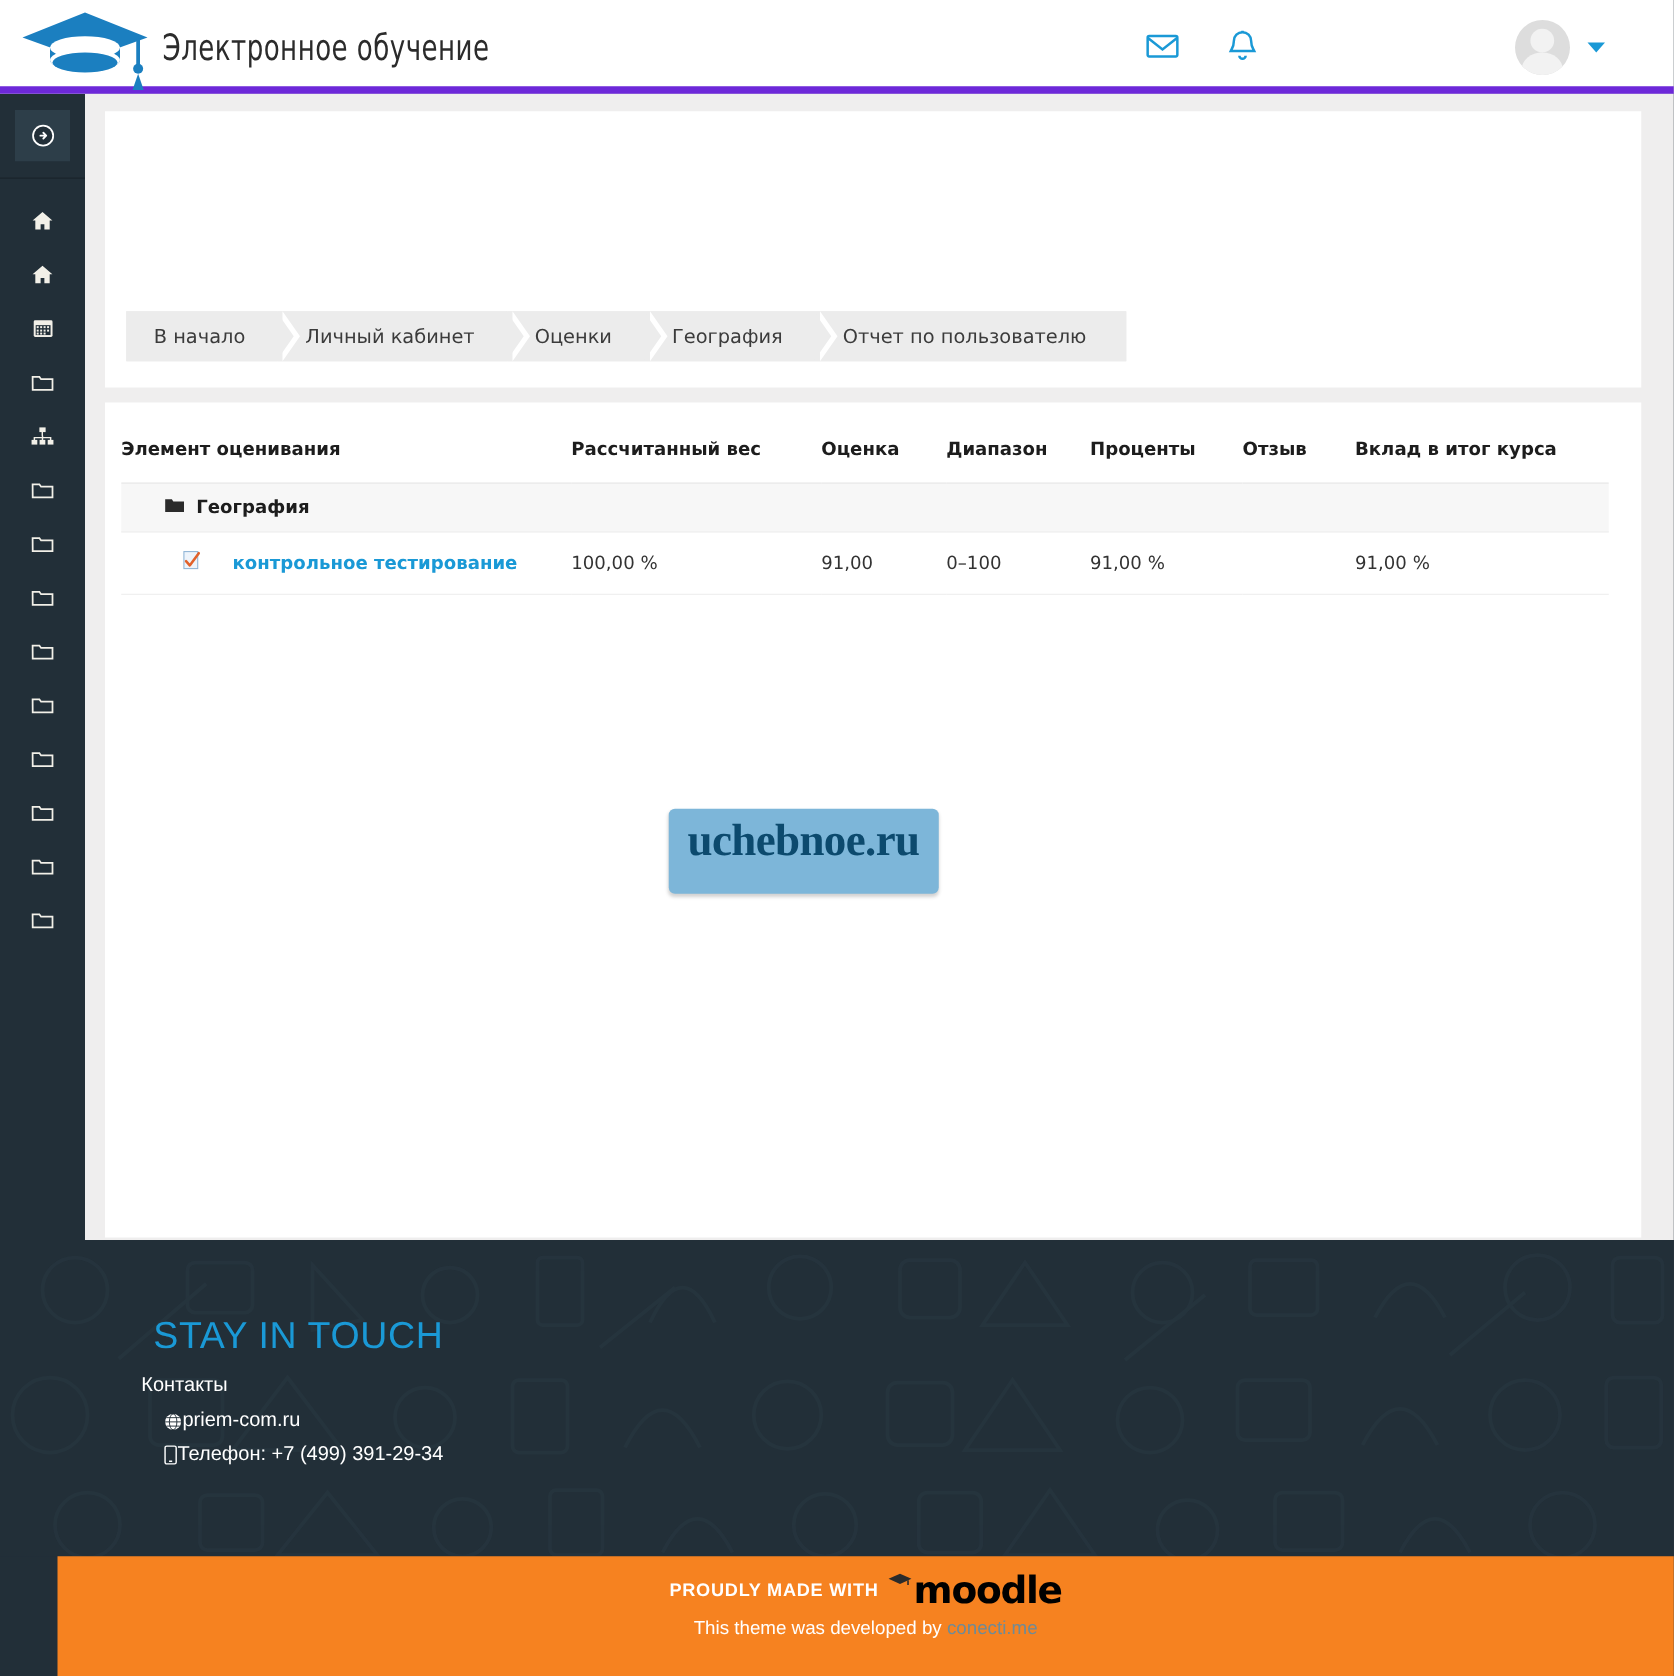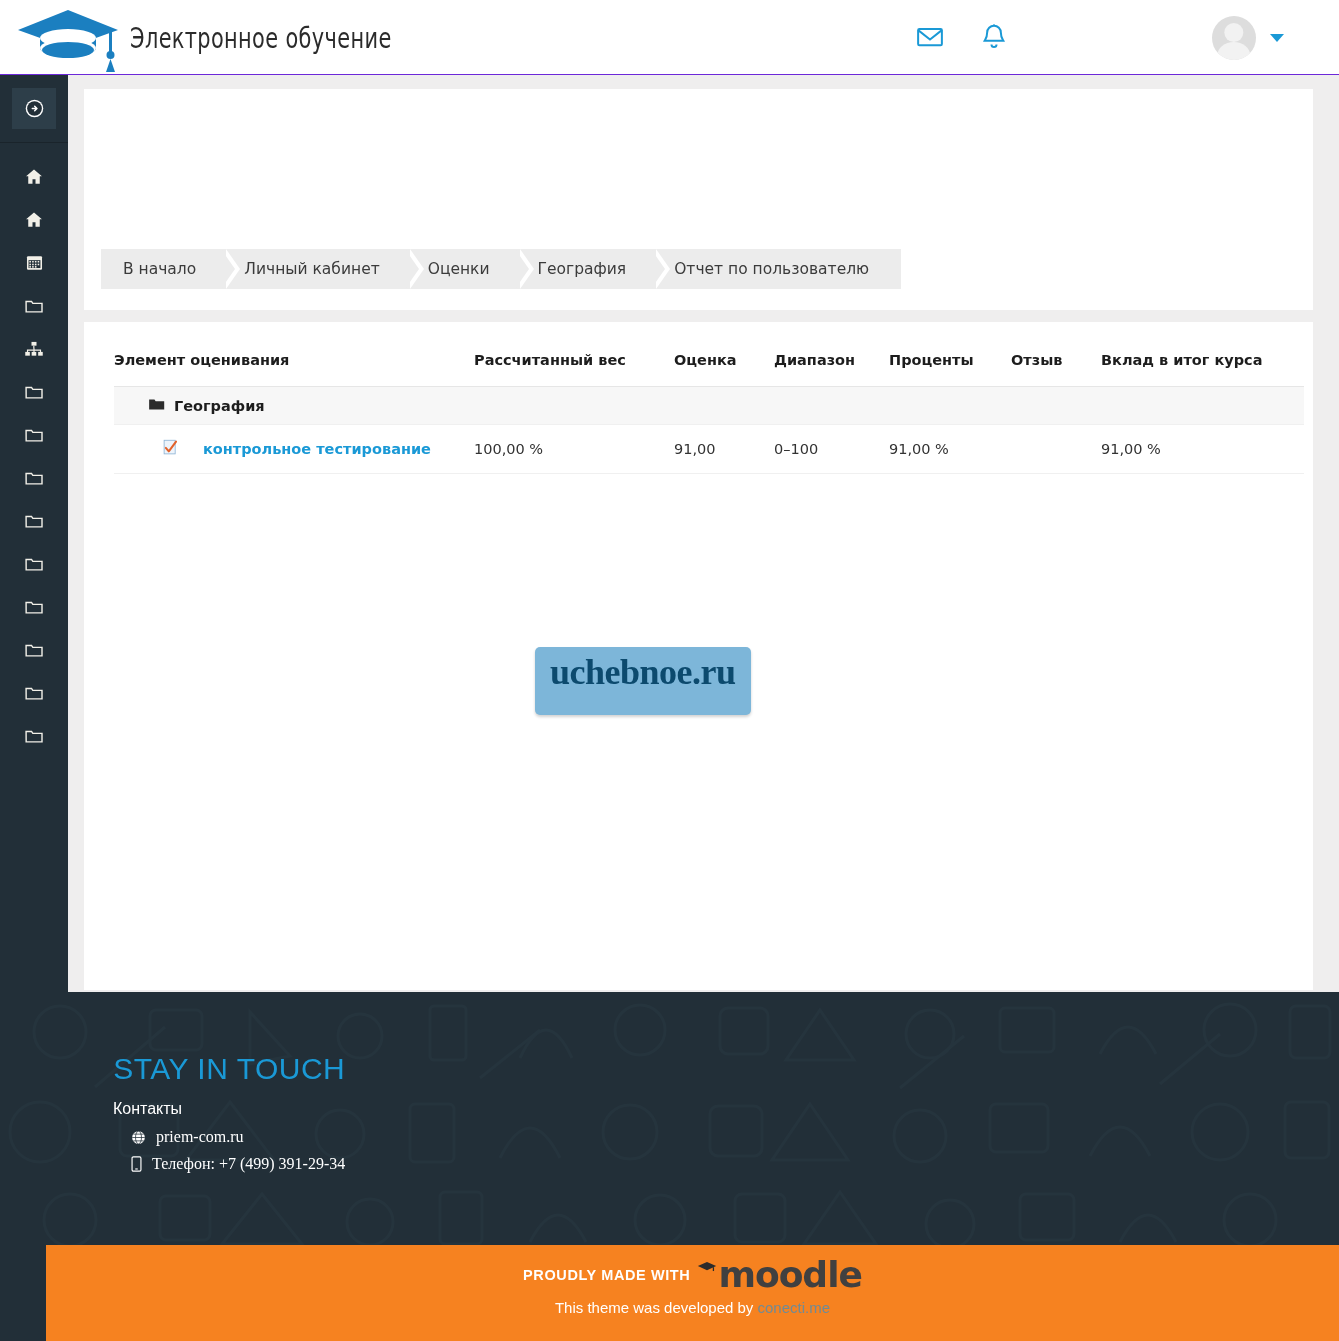--- a/index.html
+++ b/index.html
@@ -10,21 +10,21 @@
     background: #222f38;
     font-family: "Liberation Sans", sans-serif;
     overflow: hidden;
   }
 
   
   .topbar {
     position: absolute; left: 0; top: 0;
     width: 1339px; height: 75px;
     background: #ffffff;
-    border-bottom: 1px solid #6d28d9;
+    border-bottom: 6px solid #6d28d9;
     z-index: 30;
   }
   .brand {
     position: absolute; left: 14px; top: 4px;
     display: flex; align-items: center; gap: 8px;
   }
   .brand-logo { width: 108px; height: 68px; display:block; }
   .brand-name {
     font-size: 29px;
     color: #2b2b2b;
@@ -152,21 +152,21 @@
     width: 0; height: 0;
     border-top: 20px solid transparent;
     border-bottom: 20px solid transparent;
     border-left: 14px solid #ffffff;
     z-index: 2;
   }
   .crumb.last { padding-right: 32px; }
 
   
   .grade-table {
-    position: absolute; left: 114px; top: 348px;
+    position: absolute; left: 97px; top: 348px;
     width: 1190px;
     border-collapse: collapse;
     z-index: 12;
     font-family: "DejaVu Sans", sans-serif;
   }
   .grade-table th {
     text-align: left;
     font-size: 14.5px;
     font-weight: bold;
     color: #1d1d1d;
@@ -238,23 +238,23 @@
     font-weight: normal;
     margin: 0 0 14px 0;
     letter-spacing: 0.5px;
     text-align: right;
   }
   .contacts-label {
     font-size: 16px; color: #ffffff; margin: 0 0 10px 4px;
     font-weight: normal;
   }
   .contact-row {
-    display: flex; align-items: center; gap: 10px;
+    display: flex; align-items: center; gap: 0;
     margin: 0 0 9px 22px;
-    font-size: 16px; color: #ffffff; font-family: Liberation Serif, serif;
+    font-size: 16px; color: #ffffff;
   }
   .contact-row a { color: #ffffff; text-decoration: none; }
   .globe-icon svg, .phone-icon svg { display:block; }
 
   
   .orange-bar {
     position: absolute; left: 46px; top: 1245px;
     width: 1293px; height: 96px;
     background: #f68220;
     z-index: 9;
@@ -262,21 +262,21 @@
   }
   .moodle-line {
     display: flex; align-items: center; justify-content: center;
     gap: 4px; padding-top: 12px;
   }
   .proudly {
     font-size: 14.5px; font-weight: bold; color: #ffffff;
     letter-spacing: 0.6px;
   }
   .moodle-word {
-    font-size: 36px; font-weight: bold; color: #404040;
+    font-size: 30px; font-weight: bold; color: #000000;
     letter-spacing: -1px; line-height: 1;
     font-family: "DejaVu Sans", sans-serif;
     position: relative;
   }
   .theme-line {
     font-size: 15px; color: #ffffff; margin-top: 6px;
   }
   .theme-line a { color: #6f8b96; text-decoration: none; }
 </style>
 </head>

